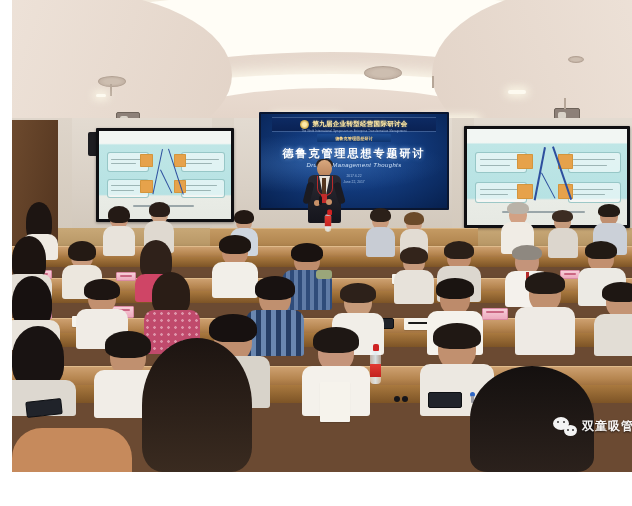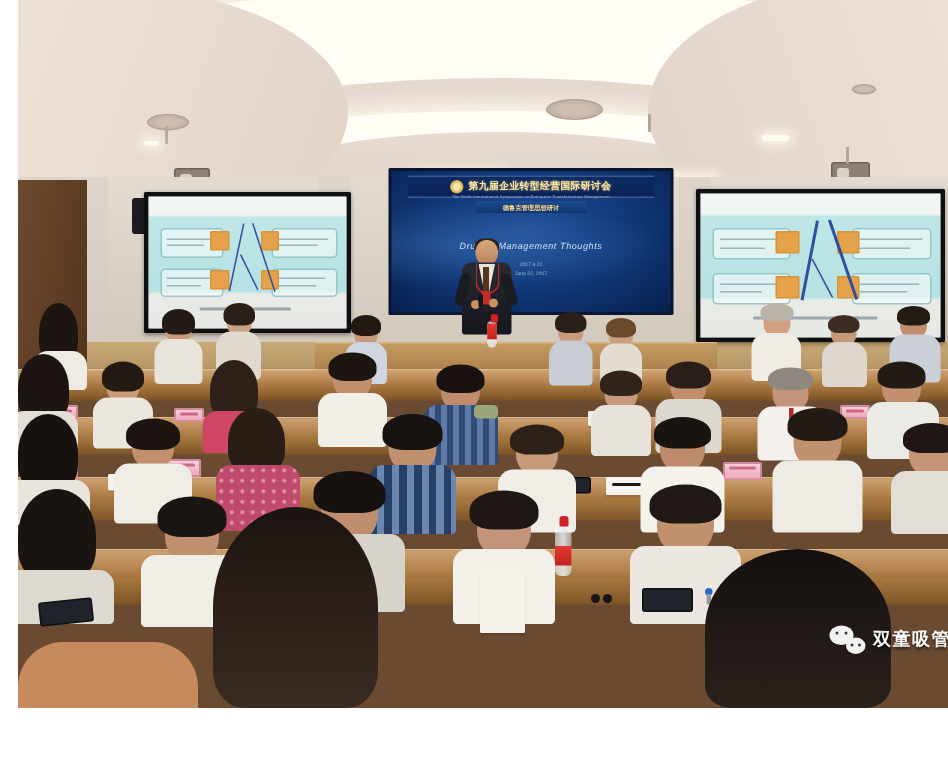--- a/index.html
+++ b/index.html
@@ -398,20 +398,21 @@
     <div class="main-screen">
       <div class="main-slide">
         <div class="banner">
           <span class="emblem"></span>
           <span class="banner-cn">第九届企业转型经营国际研讨会</span>
         </div>
         <div class="banner-en">The Ninth International Symposium on Enterprise Transformation Management</div>
         <div class="subbar">
           <span>德鲁克管理思想研讨</span>
         </div>
+        <div class="maintitle">德鲁克管理思想专题研讨</div>
         <div class="subtitle-en">Drucker Management Thoughts</div>
         <div class="datetext">2017.6.22</div>
         <div class="datetext" style="top:66px;">June 22, 2017</div>
       </div>
     </div>
 
     <div class="screen-frame" style="left:452px;top:126px;width:160px;height:96px;">
       <div class="side-screen" style="width:100%;height:100%;">
         <div class="side-slide">
           <div class="scard" style="left:5%;top:24%;width:31%;height:20%;">

